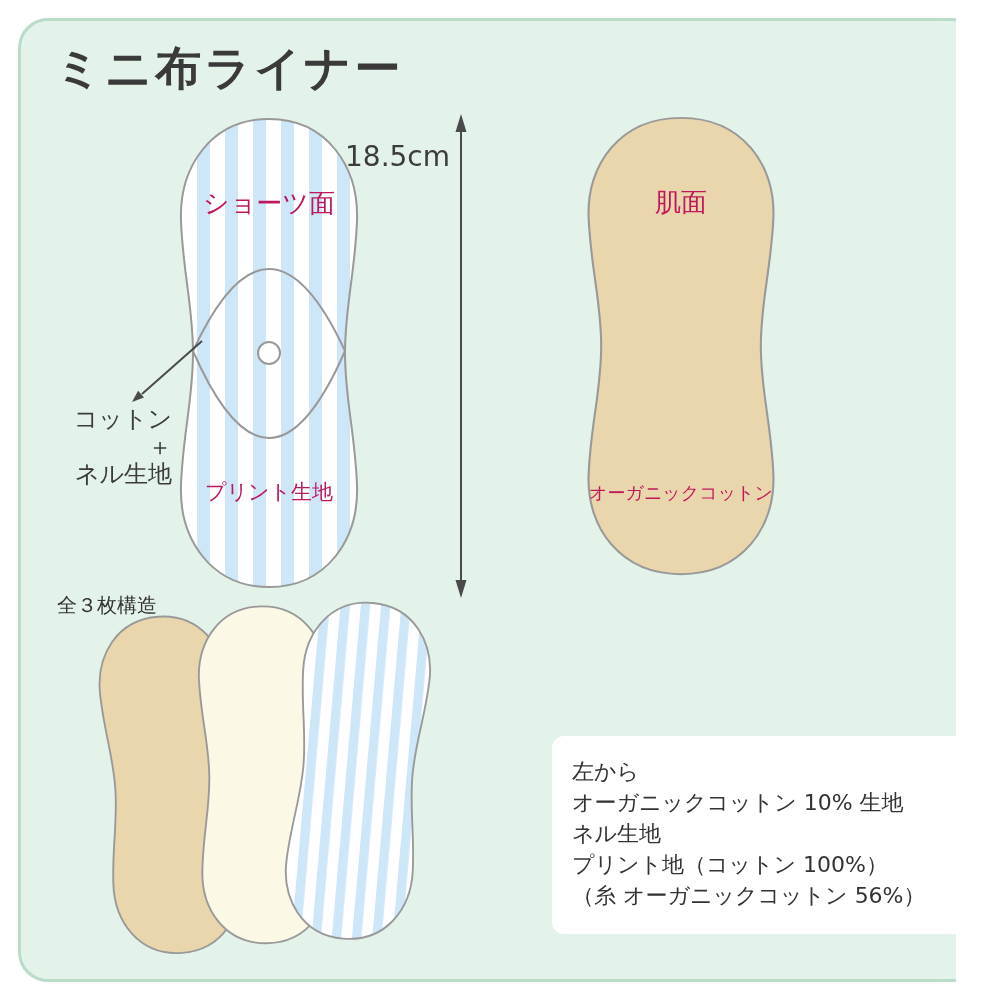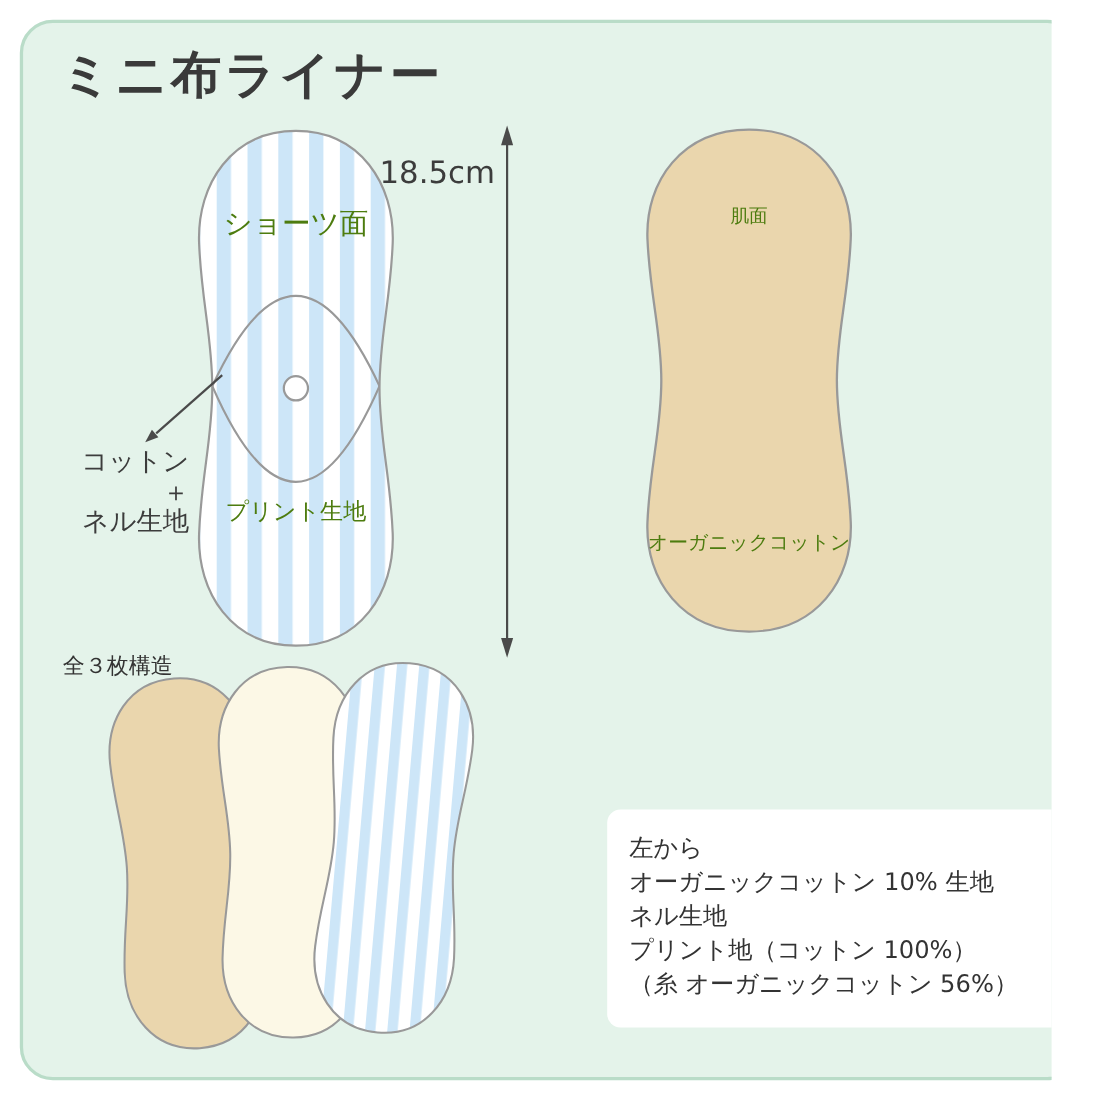--- a/index.html
+++ b/index.html
@@ -11,24 +11,24 @@
   }
   .canvas { position:relative; width:956px; height:1000px; background:#ffffff; overflow:hidden; }
   .panel {
     position:absolute; left:18px; top:18px; width:964px; height:964px;
     background:#e4f3ea; border:3px solid #b9dcc8; border-radius:30px;
   }
   .title {
     position:absolute; left:55px; top:38px;
     font-size:46px; font-weight:bold; color:#3a3a3a; letter-spacing:3px;
   }
-  .pad-label { position:absolute; text-align:center; color:#4d7c0f; }
+  .pad-label { position:absolute; text-align:center; color:#be185d; }
   .shorts-label   { left:169px; top:186px; width:200px; font-size:26px; }
-  .print-label    { left:169px; top:451px; width:200px; font-size:21px; }
-  .skin-label     { left:576px; top:185px; width:210px; font-size:17px; }
+  .print-label    { left:169px; top:478px; width:200px; font-size:21px; }
+  .skin-label     { left:576px; top:185px; width:210px; font-size:26px; }
   .organic-label  { left:576px; top:481px; width:210px; font-size:18px; }
   .dim-label {
     position:absolute; left:345px; top:140px; width:104px;
     text-align:center; font-size:28px; color:#3c3c3c;
   }
   .annot-label {
     position:absolute; left:56px; top:406px; width:116px;
     text-align:right; font-size:24px; line-height:1.15;
     color:#3c3c3c; white-space:pre-line;
   }

